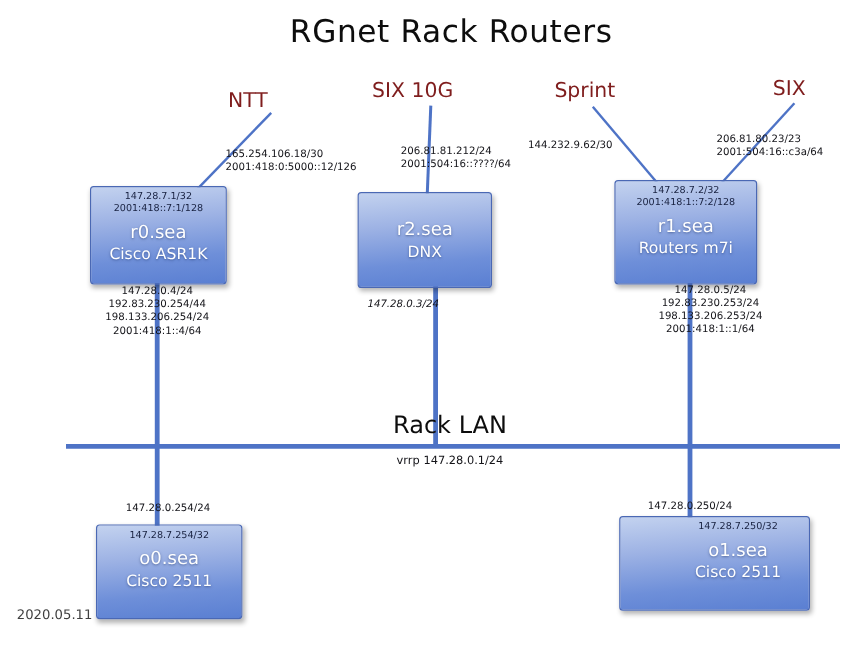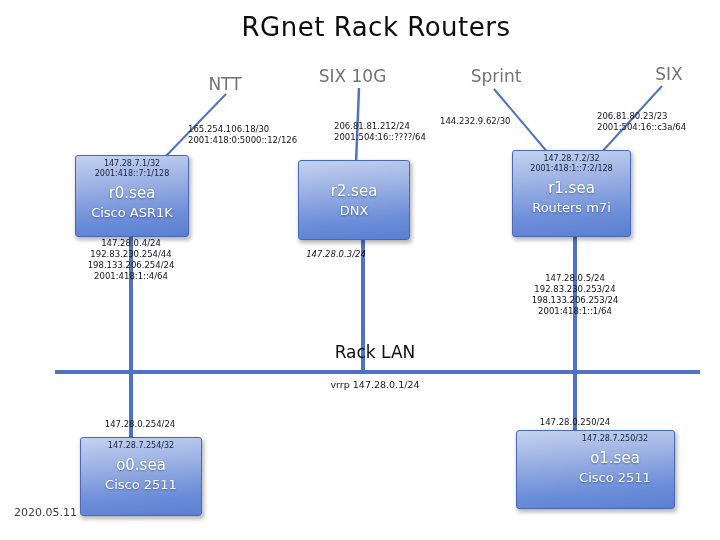--- a/index.html
+++ b/index.html
@@ -7,38 +7,38 @@
     width:720px;height:540px;position:relative;overflow:hidden;
     background:#ffffff;
     font-family:"DejaVu Sans", sans-serif;
   }
   .abs{position:absolute;}
   #wires{position:absolute;left:0;top:0;z-index:1;}
   .title{
     left:0;top:12px;width:720px;text-align:center;
     font-size:26px;color:#0d0d0d;letter-spacing:.5px;z-index:3;padding-left:16px;
   }
-  .uplink-label{font-size:17px;color:#737373;text-align:center;z-index:3;white-space:nowrap;}
+  .uplink-label{font-size:17px;color:#7f1d1d;z-index:3;white-space:nowrap;}
   .tiny{font-size:8.5px;line-height:11px;color:#141419;z-index:3;white-space:nowrap;}
   .tiny.center{text-align:center;}
   .node{
     position:absolute;z-index:2;
     background:linear-gradient(175deg,#c3d2ef 0%,#9db2e4 35%,#6e8fd9 72%,#5a7fd2 100%);
     border:1px solid #4a68b4;border-radius:3px;
     box-shadow:1.5px 2.5px 4px rgba(0,0,0,.3);
     display:flex;flex-direction:column;align-items:center;
     color:#ffffff;text-align:center;
   }
   .node.mid{justify-content:center;}
   .node .loop{font-size:8px;line-height:10px;color:#17203f;}
   .node .loop.first{margin-top:3px;}
   .node .name{font-size:15px;margin-top:5px;text-shadow:0 1px 2px rgba(20,40,90,.5);}
   .node .model{font-size:13px;margin-top:3px;text-shadow:0 1px 2px rgba(20,40,90,.5);}
   .node.mid .name{margin-top:0;}
-  .racklan-label{left:300px;top:342px;width:150px;text-align:center;font-size:17px;color:#0d0d0d;z-index:3;}
+  .racklan-label{left:300px;top:342px;width:150px;text-align:center;font-size:20px;color:#0d0d0d;z-index:3;}
   .vrrp{left:300px;top:379px;width:150px;font-size:9.5px;z-index:3;}
   .date{left:14px;top:506px;font-size:11px;color:#3f3f3f;z-index:3;}
 </style>
 </head>
 <body>
 
 <svg id="wires" width="720" height="540">
   <line x1="55" y1="372" x2="700" y2="372" stroke="#4e73c6" stroke-width="4"></line>
   <line x1="131" y1="232" x2="131" y2="440" stroke="#4e73c6" stroke-width="4"></line>
   <line x1="363" y1="236" x2="363" y2="372" stroke="#4e73c6" stroke-width="4"></line>
@@ -92,21 +92,21 @@
 <div class="abs" style="left:296px;top:249px;width:80px;z-index:3;font-style:italic;">
   <div class="tiny center">147.28.0.3/24</div>
 </div>
 
 <div class="node" style="left:512px;top:150px;width:117px;height:85px;">
   <div class="loop first">147.28.7.2/32</div>
   <div class="loop">2001:418:1::7:2/128</div>
   <div class="name">r1.sea</div>
   <div class="model">Routers m7i</div>
 </div>
-<div class="abs" style="left:515px;top:237px;width:120px;z-index:3;margin-top:36px;">
+<div class="abs" style="left:532px;top:237px;width:120px;z-index:3;">
   <div class="tiny center">147.28.0.5/24</div>
   <div class="tiny center">192.83.230.253/24</div>
   <div class="tiny center">198.133.206.253/24</div>
   <div class="tiny center">2001:418:1::1/64</div>
 </div>
 
 <div class="abs racklan-label">Rack LAN</div>
 <div class="abs vrrp tiny center">vrrp 147.28.0.1/24</div>
 
 <div class="abs tiny center" style="left:80px;top:419px;width:120px;">147.28.0.254/24</div>

